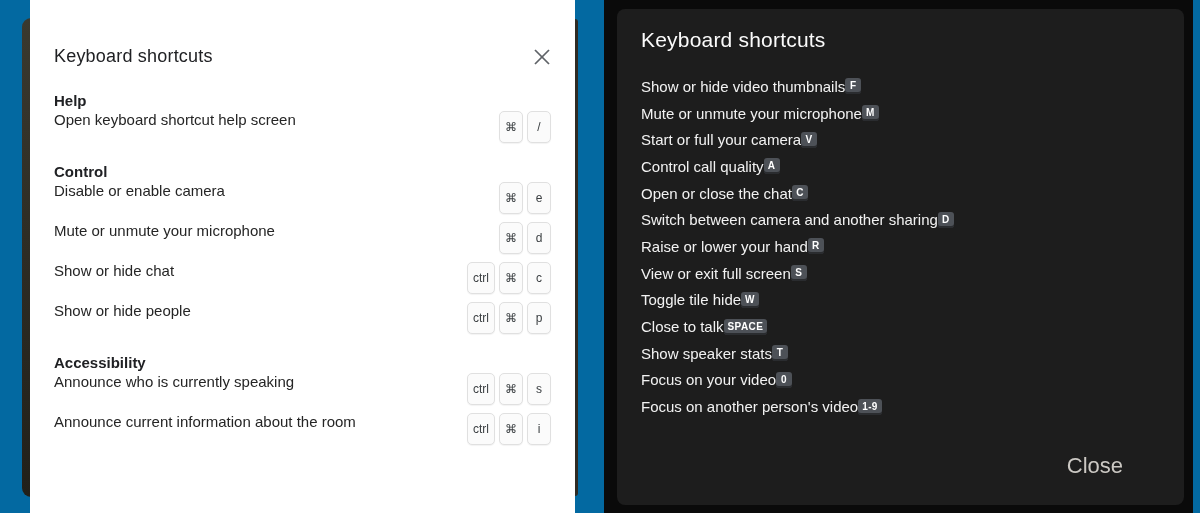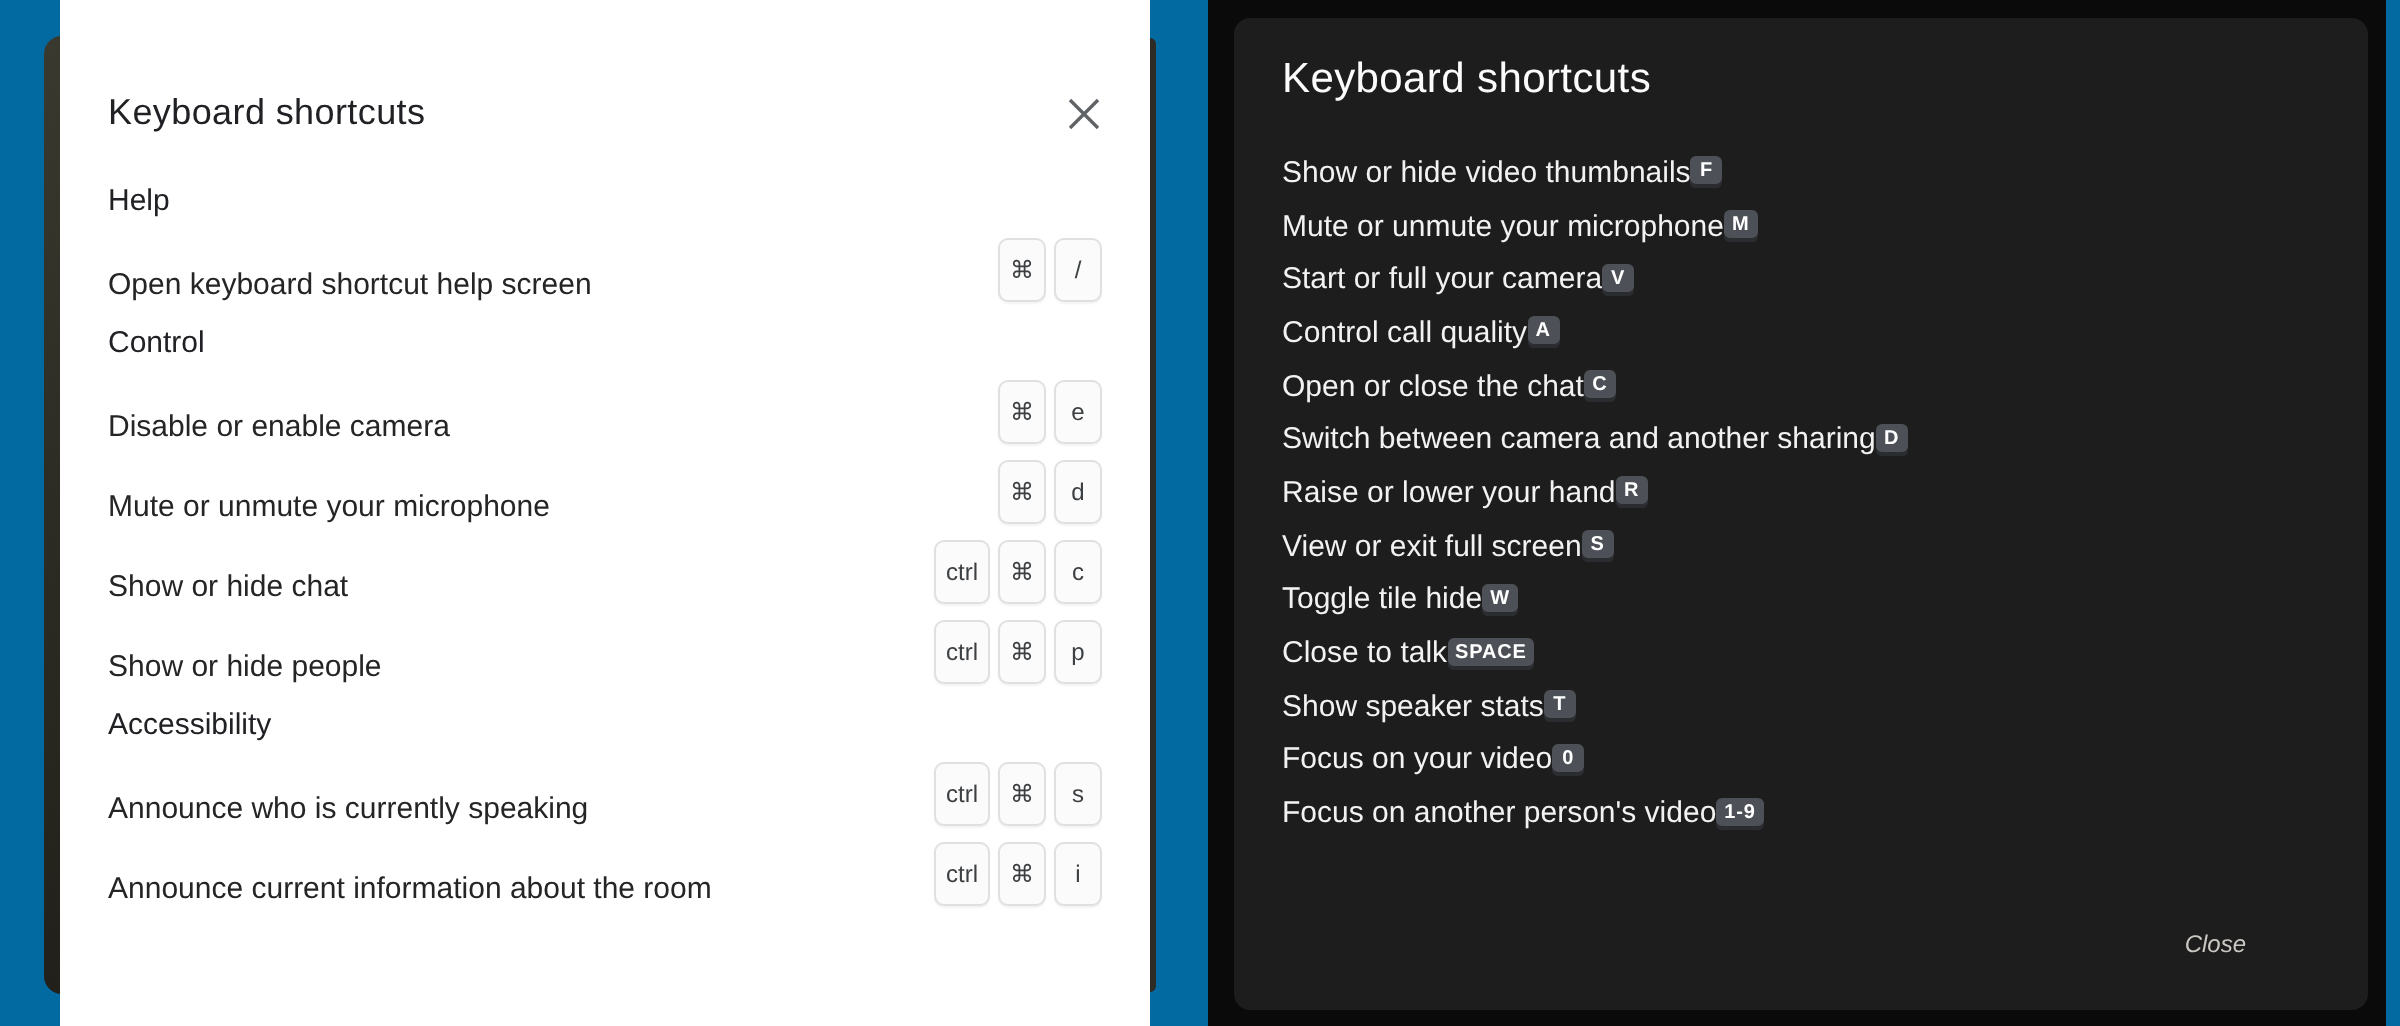--- a/index.html
+++ b/index.html
@@ -27,24 +27,24 @@
   .dialog h1{
     margin:0;font-size:18px;line-height:24px;font-weight:400;letter-spacing:.2px;
     color:var(--dialog_text,#202124);
   }
   .dialog-close{
     position:absolute;top:44px;right:20px;width:26px;height:26px;
     background:none;border:none;padding:4px;cursor:pointer;line-height:0;
   }
   .sections{margin-top:23px;}
   .section-heading{
-    font-size:15px;font-weight:400;height:20px;line-height:20px;margin-top:11px;
+    font-size:15px;font-weight:700;height:20px;line-height:20px;margin-top:11px;
     color:var(--dialog_text,#202124);
   }
-  .shortcut-row{height:40px;display:flex;align-items:flex-end;justify-content:space-between;}
+  .shortcut-row{height:40px;display:flex;align-items:flex-start;justify-content:space-between;}
   .row-label{font-size:15px;color:#252525;}
   .keys{display:flex;gap:4px;}
   .key{
     min-width:24px;height:32px;padding:0 5px;box-sizing:border-box;
     display:flex;align-items:center;justify-content:center;
     background:var(--key_badge_bg,#fbfbfb);
     border:1px solid var(--key_badge_border,#e0e0e0);
     border-radius:5px;font-size:12px;color:#3c4043;
     box-shadow:0 1px 1px rgba(0,0,0,.05);
   }
@@ -67,21 +67,21 @@
   .r-label{font-size:15px;color:var(--panel_text,#f2f2f2);}
   .r-key{
     background:var(--panel_key_bg,#4d5157);color:#fff;
     font-size:10px;font-weight:700;letter-spacing:.4px;
     padding:2px 4px 3px;border-radius:3px;min-width:8px;text-align:center;
     box-shadow:inset 0 -2px 0 rgba(0,0,0,.45);line-height:11px;
   }
   .panel-close{
     position:absolute;right:57px;bottom:24px;background:none;border:none;
     font-family:"Liberation Sans",sans-serif;
-    font-size:12px;color:var(--close_text,#cbc8c3);cursor:pointer;padding:2px 4px;font-style:italic;
+    font-size:22px;color:var(--close_text,#cbc8c3);cursor:pointer;padding:2px 4px;
   }
 </style>
 </head>
 <body>
 
 <div id="root">
 
   <div class="video-edge-left"></div>
   <div class="video-edge-right"></div>
 

